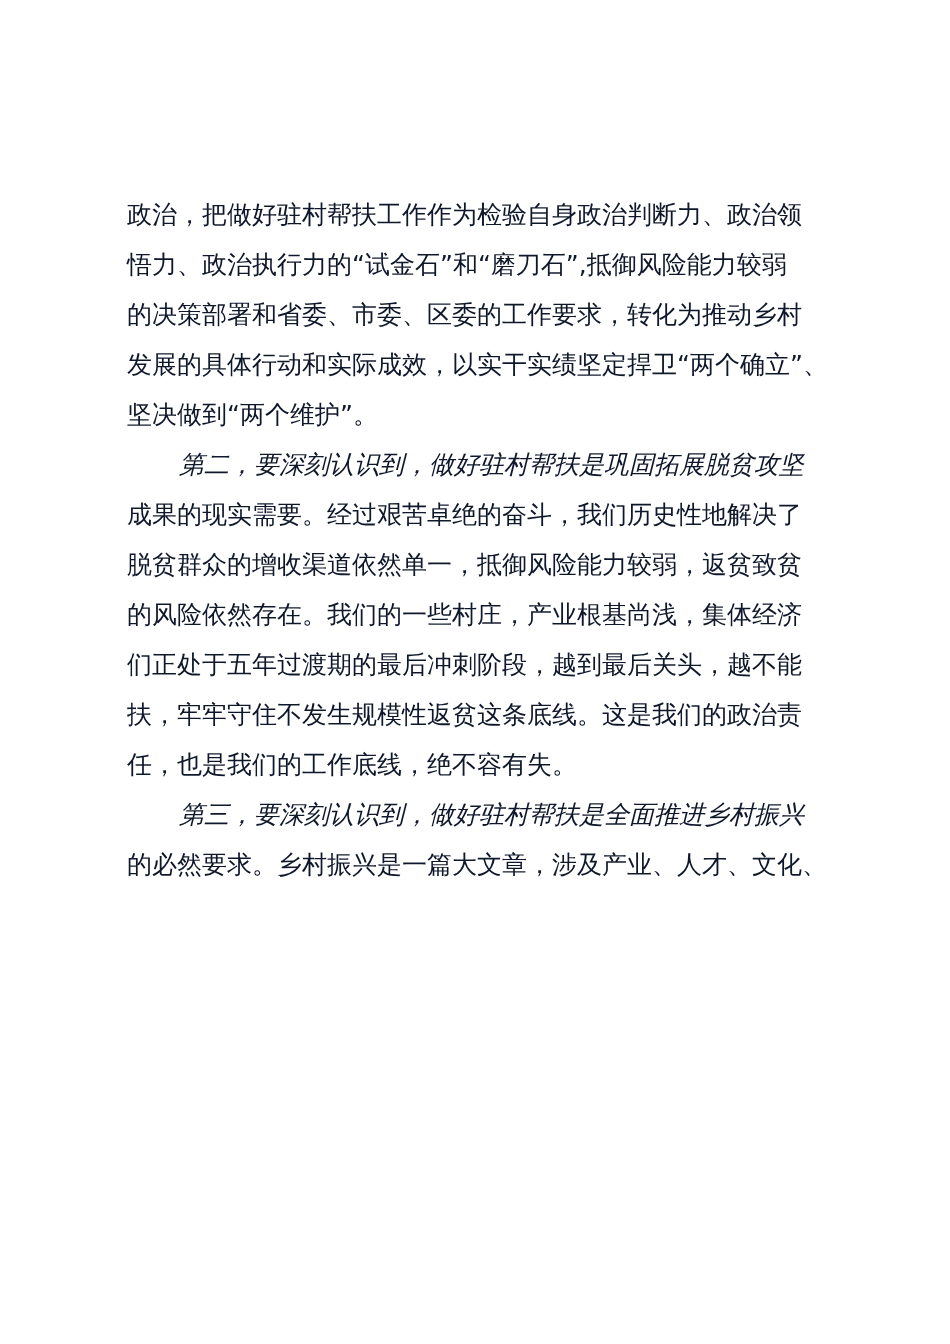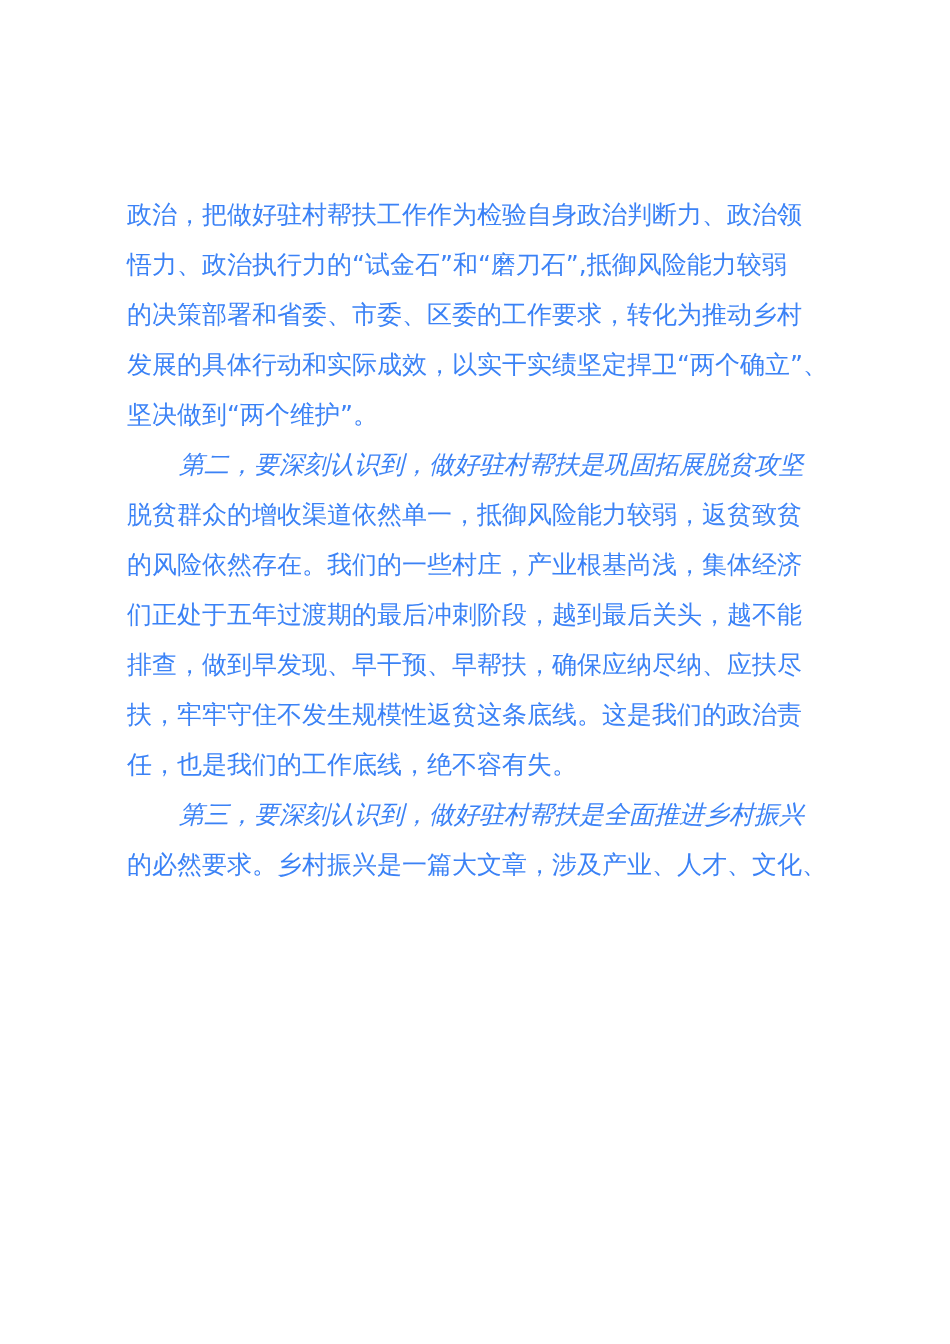--- a/index.html
+++ b/index.html
@@ -26,21 +26,21 @@
       left: 127px;
       top: 190px;
       width: 702px;
     }
     .line {
       display: block;
       height: 50px;
       line-height: 50px;
       font-family: "DejaVu Sans", "Liberation Sans", sans-serif;
       font-size: 25px;
-      color: #3b82f6;
+      color: #0f172a;
       white-space: nowrap;
       letter-spacing: 0px;
     }
     .indent {
       padding-left: 52px;
       font-style: italic;
     }
   </style>
 </head>
 <body>
@@ -51,24 +51,24 @@
     <div>
       <span class="line">政治，把做好驻村帮扶工作作为检验自身政治判断力、政治领</span>
       <span class="line">悟力、政治执行力的“试金石”和“磨刀石”,抵御风险能力较弱</span>
       <span class="line">的决策部署和省委、市委、区委的工作要求，转化为推动乡村</span>
       <span class="line">发展的具体行动和实际成效，以实干实绩坚定捍卫“两个确立”、</span>
       <span class="line">坚决做到“两个维护”。</span>
     </div>
 
     <div>
       <span class="line indent">第二，要深刻认识到，做好驻村帮扶是巩固拓展脱贫攻坚</span>
+      <span class="line">成果的现实需要。经过艰苦卓绝的奋斗，我们历史性地解决了</span>
       <span class="line">脱贫群众的增收渠道依然单一，抵御风险能力较弱，返贫致贫</span>
       <span class="line">的风险依然存在。我们的一些村庄，产业根基尚浅，集体经济</span>
       <span class="line">们正处于五年过渡期的最后冲刺阶段，越到最后关头，越不能</span>
-      <span class="line">排查，做到早发现、早干预、早帮扶，确保应纳尽纳、应扶尽</span>
       <span class="line">扶，牢牢守住不发生规模性返贫这条底线。这是我们的政治责</span>
       <span class="line">任，也是我们的工作底线，绝不容有失。</span>
     </div>
 
     <div>
       <span class="line indent">第三，要深刻认识到，做好驻村帮扶是全面推进乡村振兴</span>
       <span class="line">的必然要求。乡村振兴是一篇大文章，涉及产业、人才、文化、</span>
     </div>
 
   </div>

